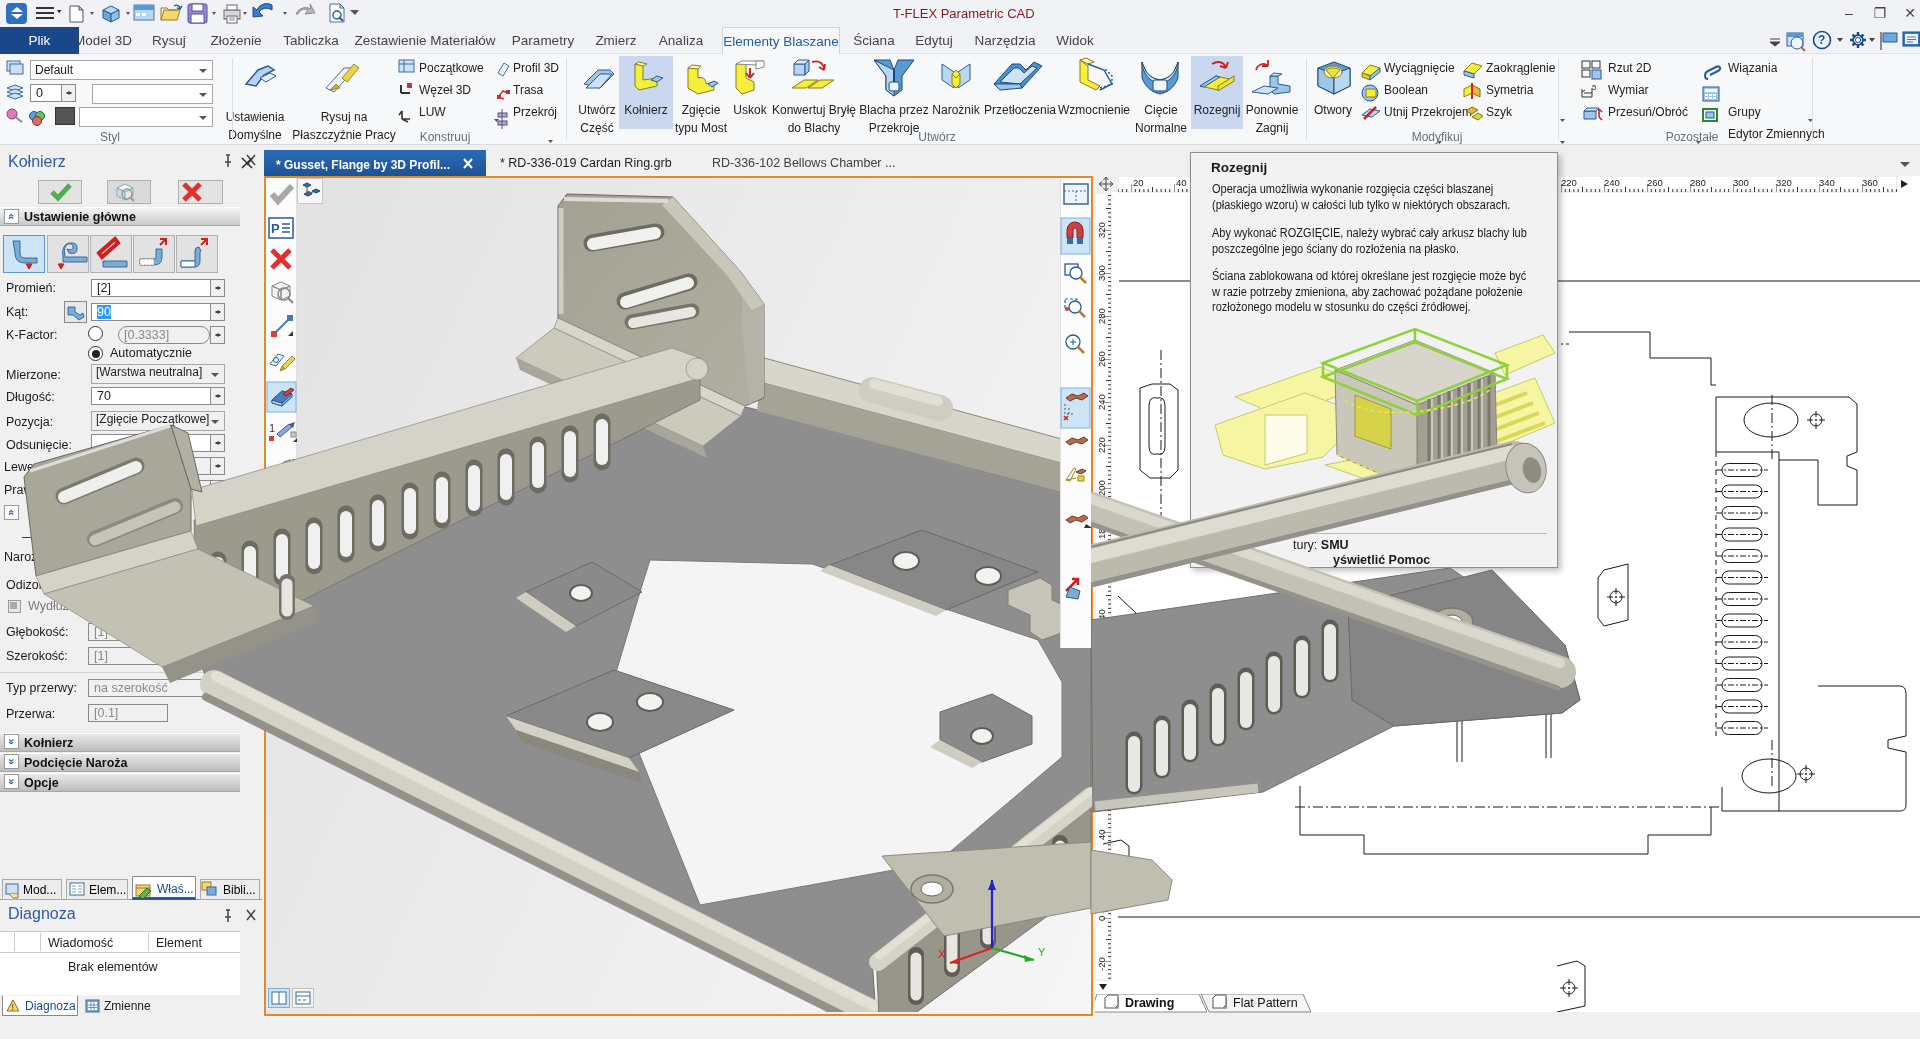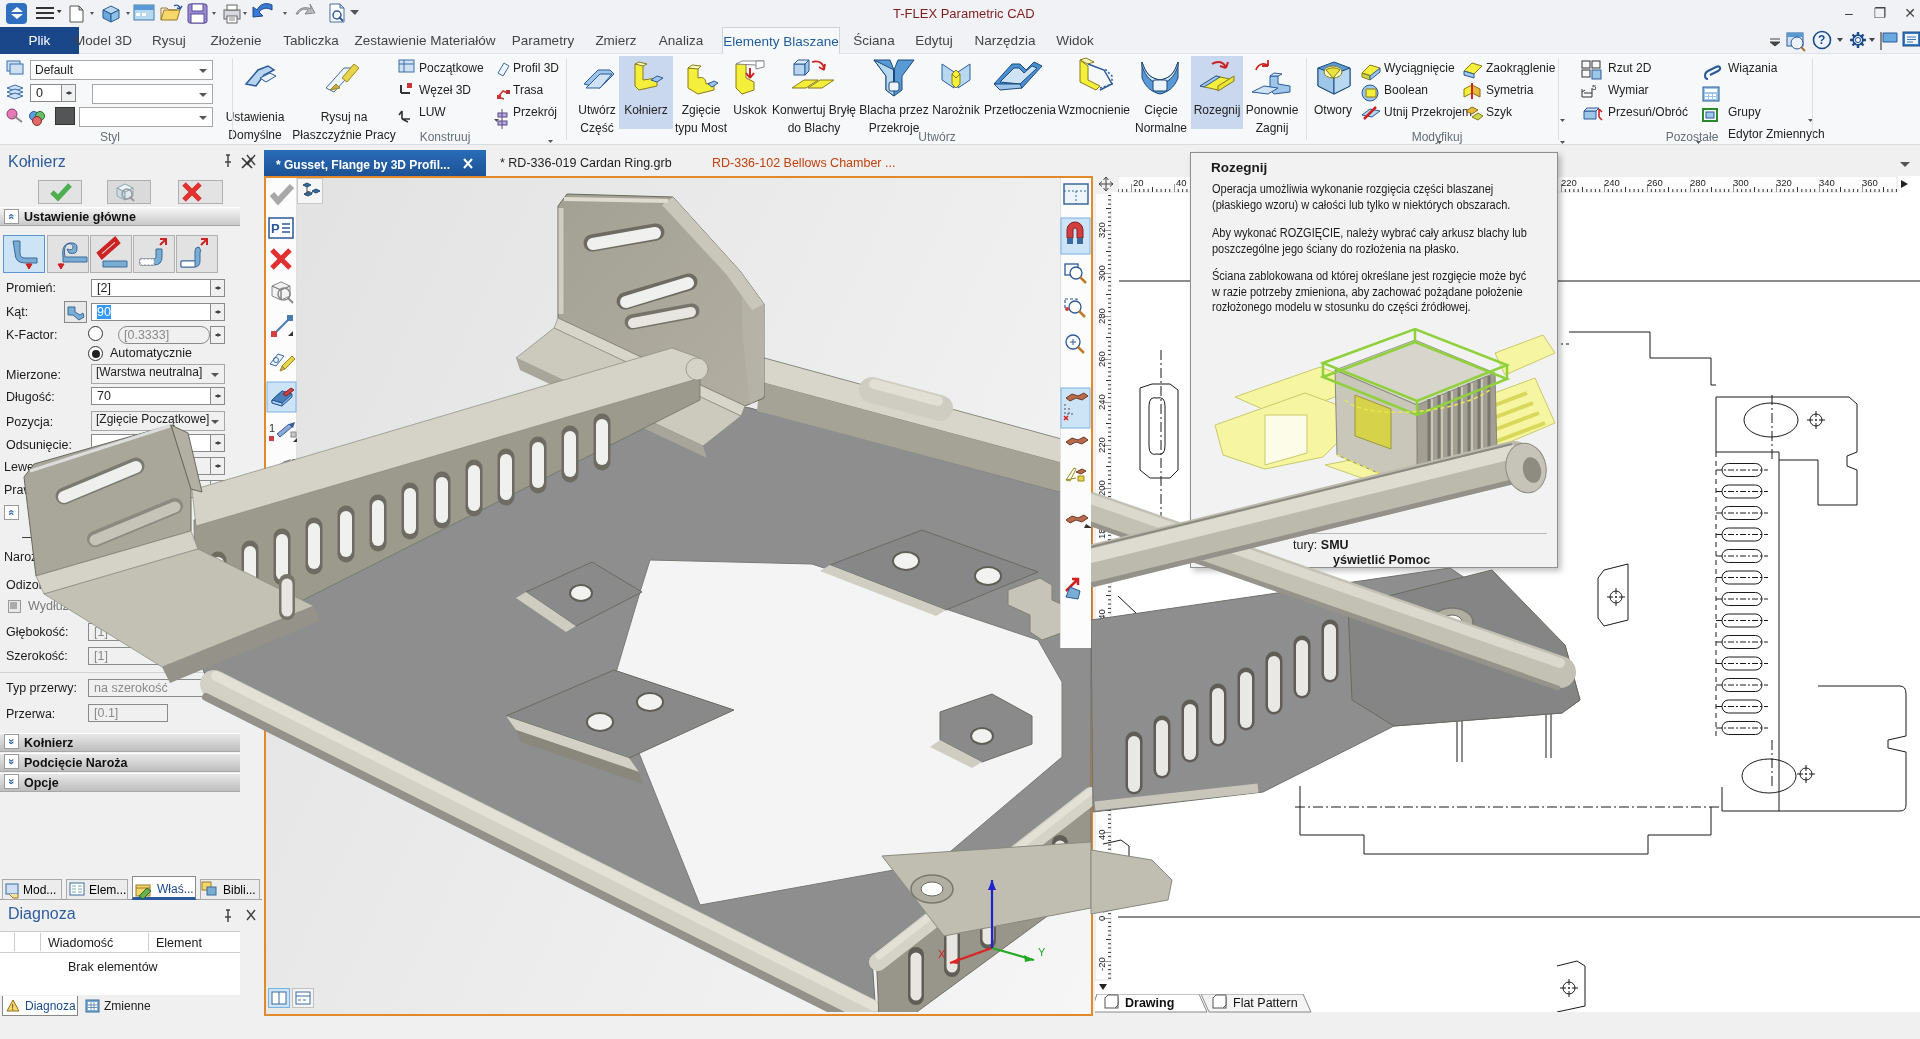--- a/index.html
+++ b/index.html
@@ -559,21 +559,21 @@
 
 <div class="abs" id="doctabbar"></div>
 <svg class="abs" style="left:240px; top:156px;" width="20" height="14">
       <path d="M2 2 l10 10 m0 -10 l-10 10" stroke="#333" stroke-width="1.6"></path>
     </svg>
 <div class="abs" style="left:264px; top:150px; width:222px; height:26px; background:linear-gradient(#2a6cb8,#1d5295); color:#fff; font-weight:bold; font-size:12px; padding:8px 0 0 12px;">* Gusset, Flange by 3D Profil...</div>
 <svg class="abs" style="left:462px; top:158px;" width="14" height="12">
       <path d="M2 1 l8 9 m0 -9 l-8 9" stroke="#fff" stroke-width="2"></path>
     </svg>
 <div class="abs" style="left:500px; top:156px; font-size:12.5px; color:#222;">* RD-336-019 Cardan Ring.grb</div>
-<div class="abs" style="left:712px; top:156px; font-size:12.5px; color:#c2410c;">RD-336-102 Bellows Chamber ...</div>
+<div class="abs" style="left:712px; top:156px; font-size:12.5px; color:#404040;">RD-336-102 Bellows Chamber ...</div>
 <svg class="abs" style="left:1898px; top:158px;" width="16" height="12">
       <path d="M2 4 l10 0 -5 5z" fill="#555"></path>
     </svg>
 
 <div class="abs" id="viewport"></div>
 
 <div class="abs" style="left:266px; top:178px; width:31px; height:330px; background:#fcfcfc; border-right:1px solid #e0e0e0;"></div>
 <div class="abs" style="left:297px; top:178px; width:26px; height:26px; background:#f6f6f6; border:1px solid #c8c8c8;"></div>
 <svg class="abs" style="left:300px; top:181px;" width="22" height="20">
       <g fill="#3a6a9a" stroke="#1a4a7a">

